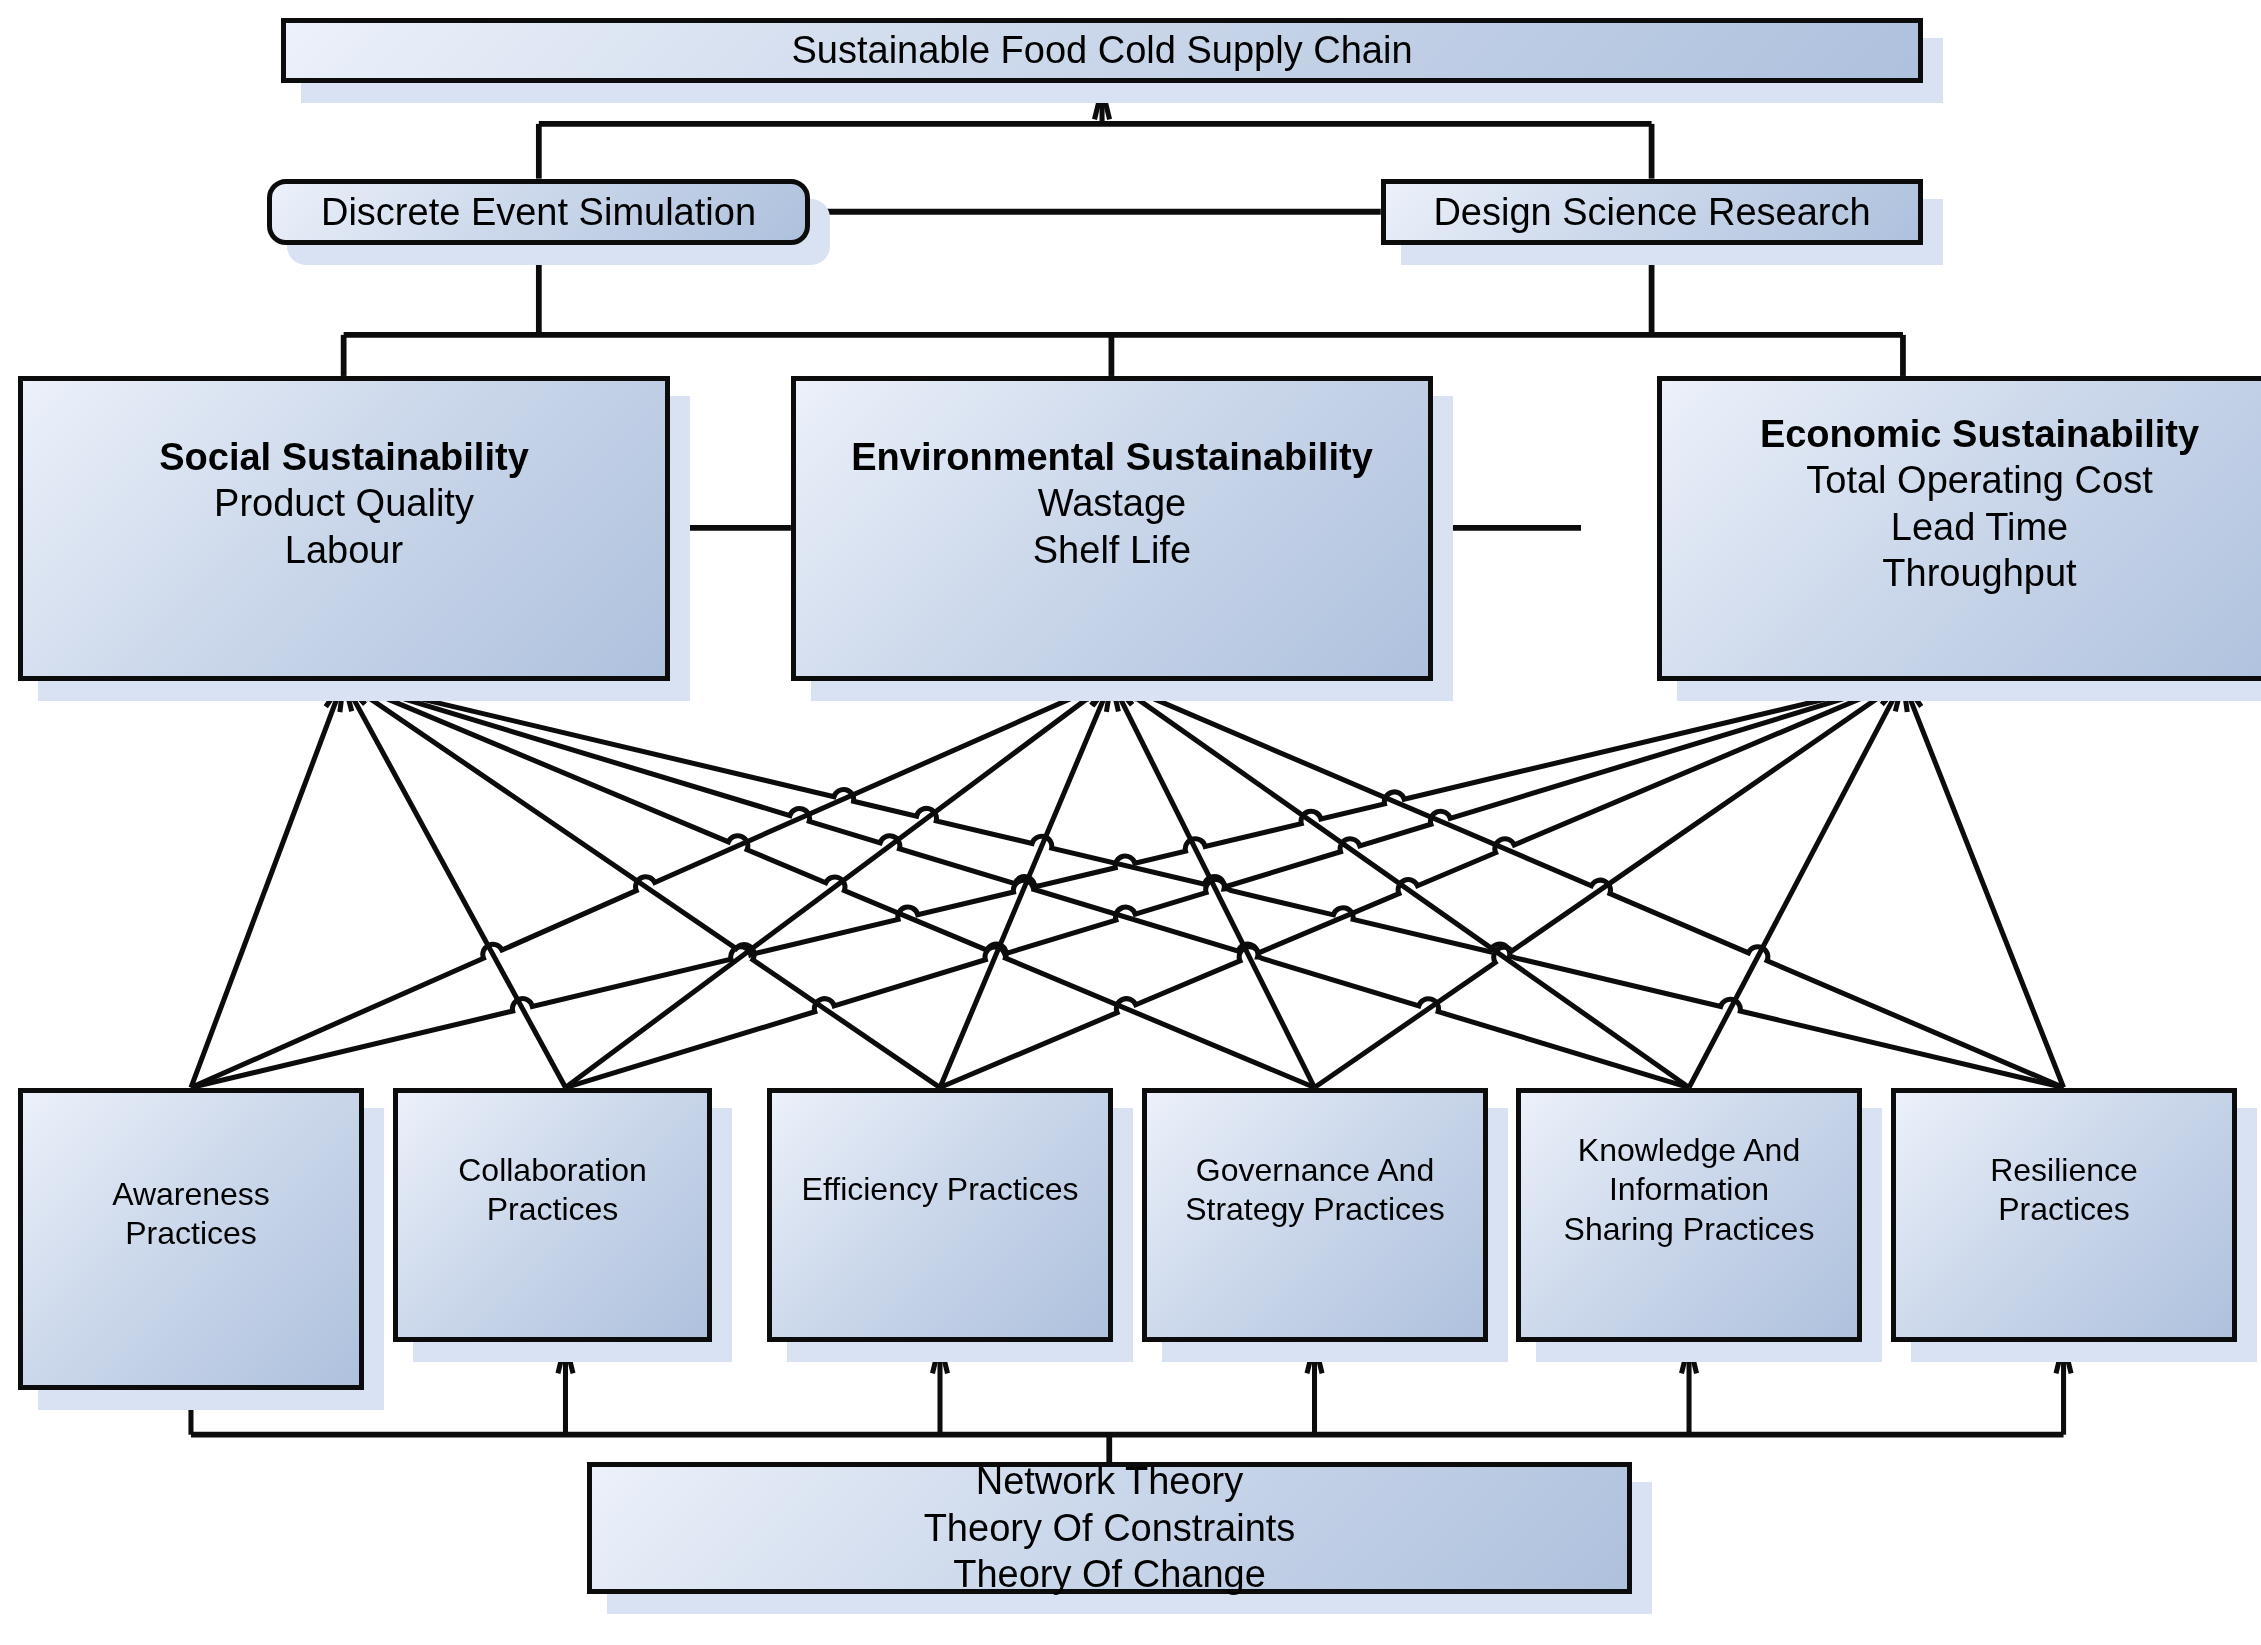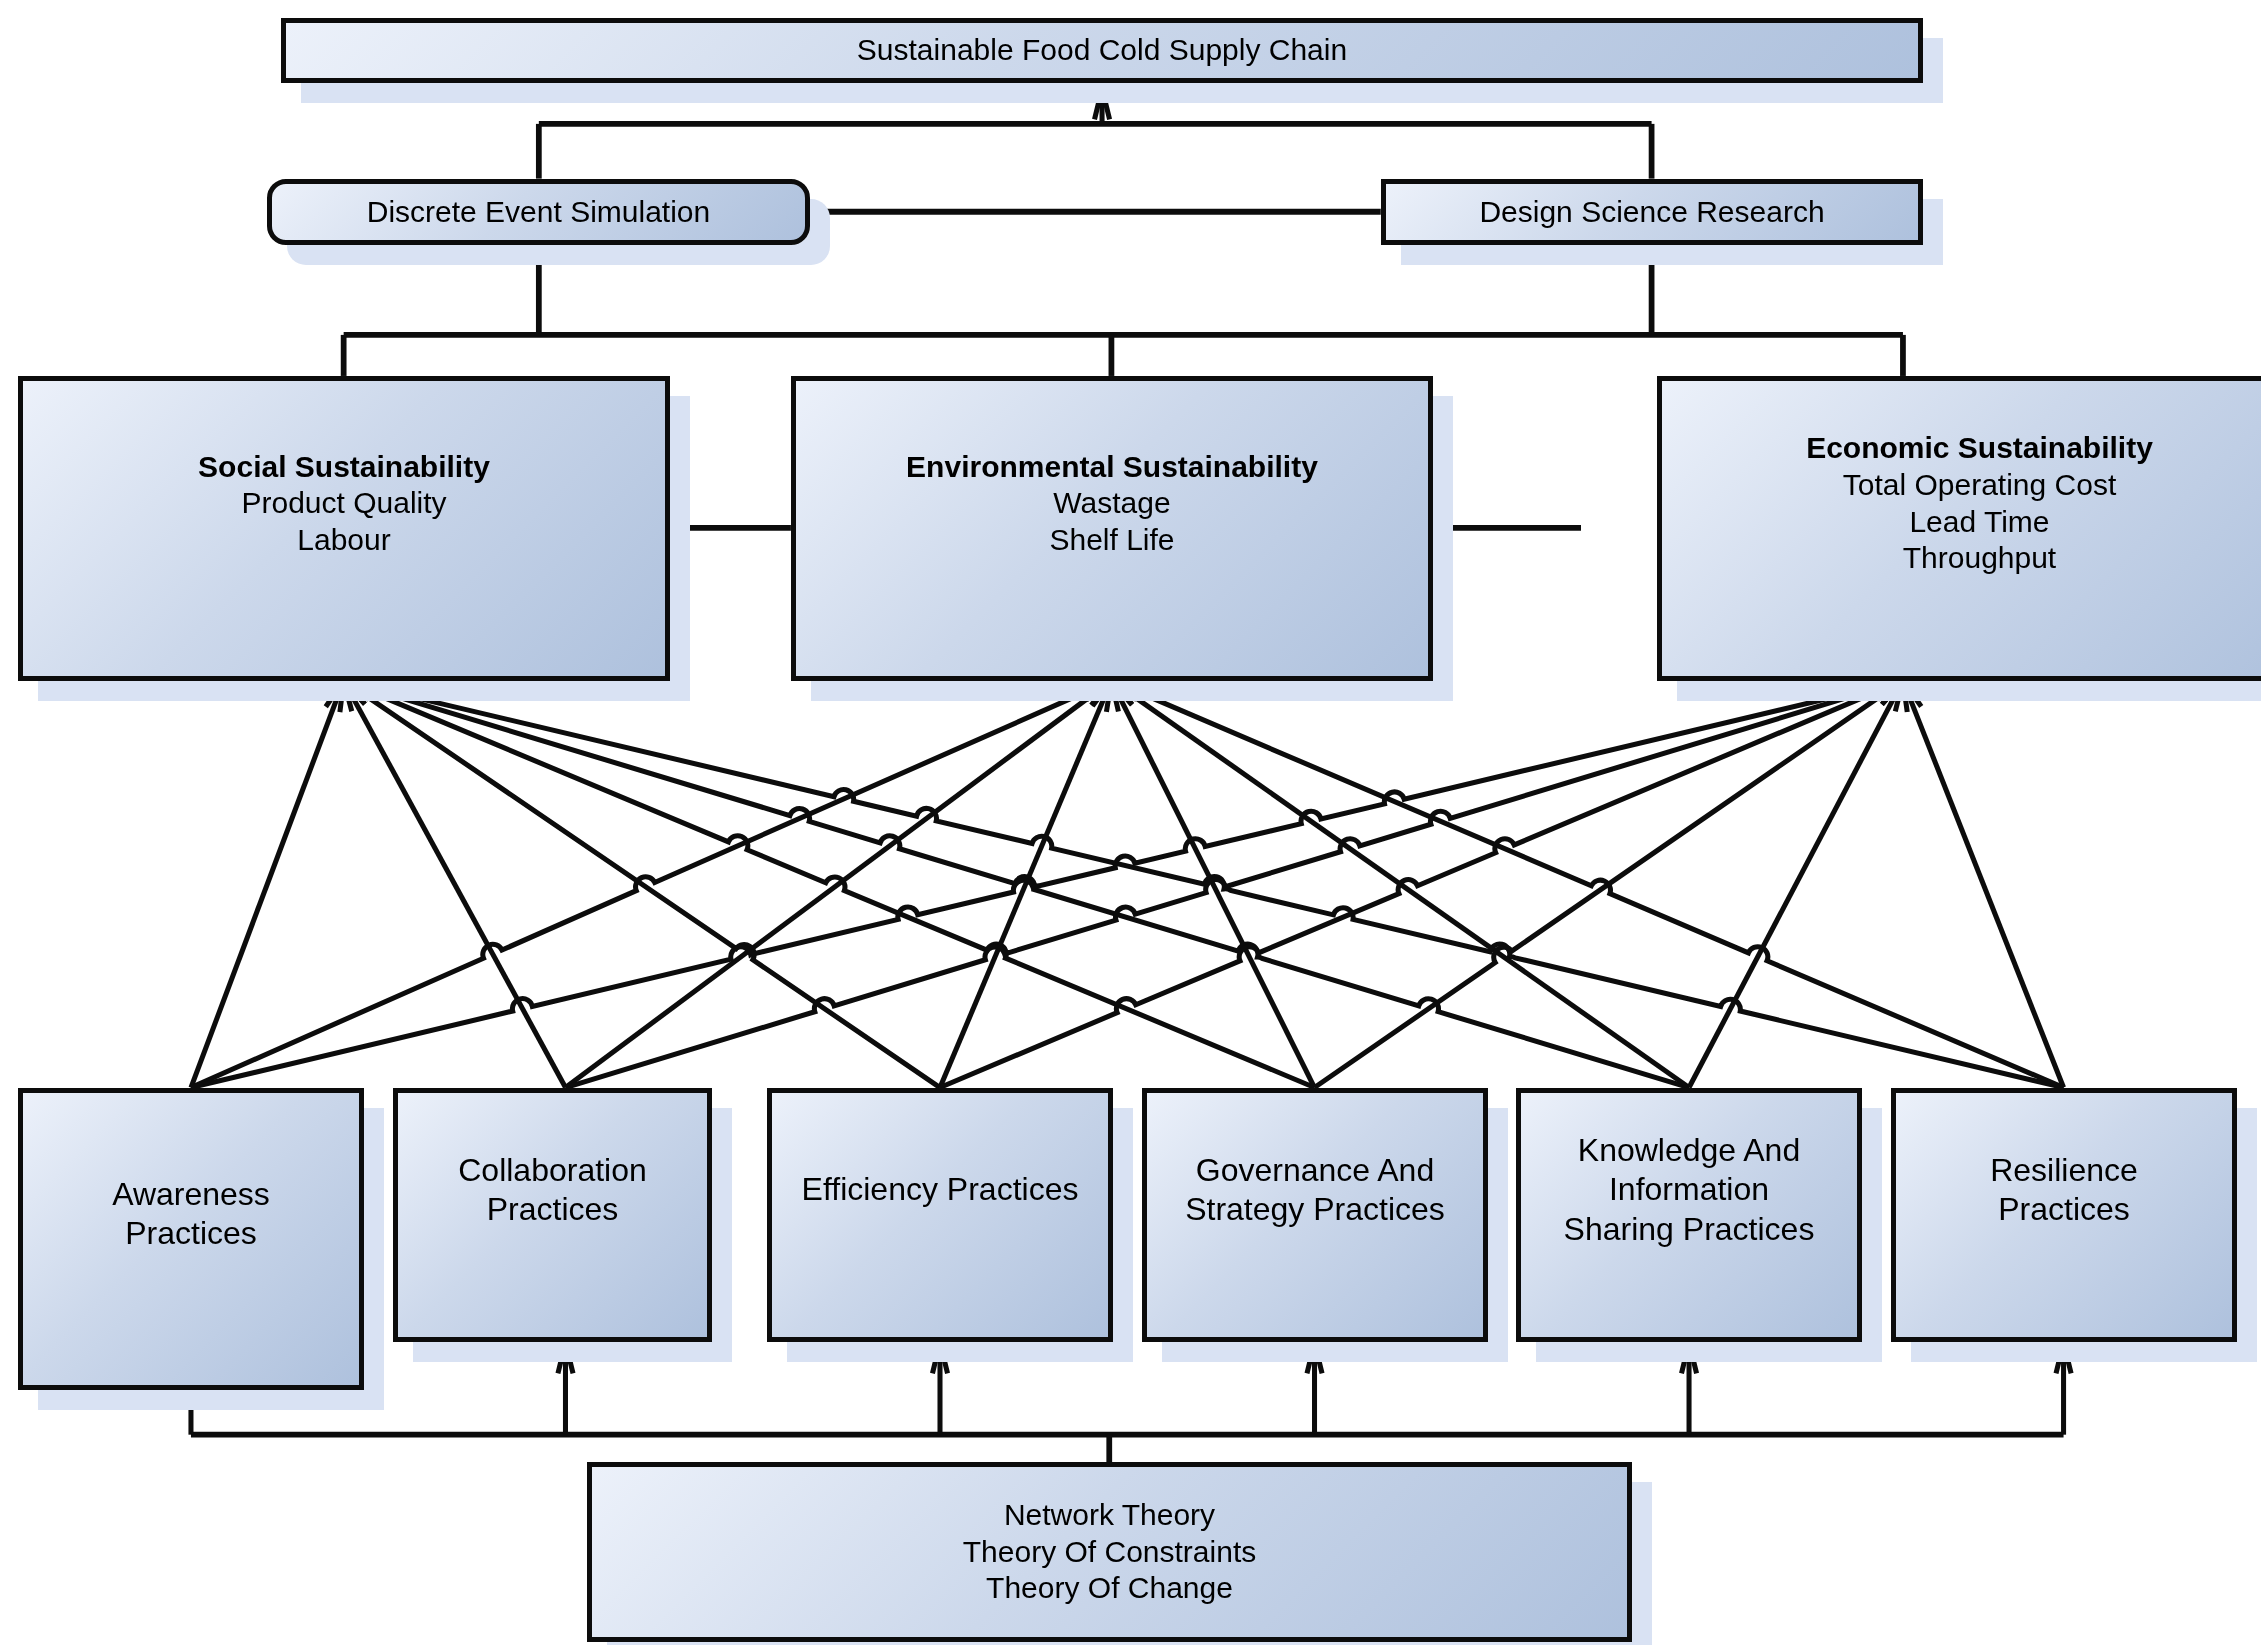--- a/index.html
+++ b/index.html
@@ -13,21 +13,21 @@
   #connectors{position:absolute;left:0;top:0;width:2261px;height:1645px;}
   .box{
     position:absolute;
     box-sizing:border-box;
     border:5.8px solid #0c0c0c;
     background:linear-gradient(135deg,#ecf1fa 0%,#ccd8eb 45%,#aec1dd 100%);
     box-shadow:20px 20px 0 0 #d9e2f3;
     display:flex;flex-direction:column;
     align-items:center;justify-content:center;
     text-align:center;
-    font-size:30px;line-height:1.22;
+    font-size:38px;line-height:1.22;
   }
   .box .title{font-weight:bold;}
   .bias-up{padding-bottom:50px;}
   .practice{font-size:32px;}
 </style>
 </head>
 <body>
 
 <div id="canvas">
 
@@ -162,21 +162,21 @@
         <div>Sharing Practices</div>
       </div>
   </div>
   <div class="box practice bias-up" style="left:1891px;top:1088px;width:346px;height:254px;">
     <div>
         <div>Resilience</div>
         <div>Practices</div>
       </div>
   </div>
 
-  <div class="box" style="left:587px;top:1462px;width:1045px;height:180px;">
+  <div class="box" style="left:587px;top:1462px;width:1045px;height:132px;">
     <div>
         <div>Network Theory</div>
         <div>Theory Of Constraints</div>
         <div>Theory Of Change</div>
       </div>
   </div>
 
 </div>
 
 

